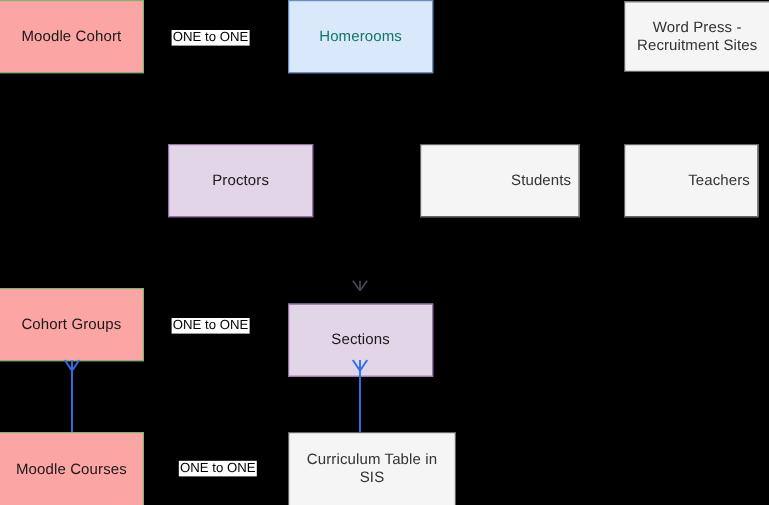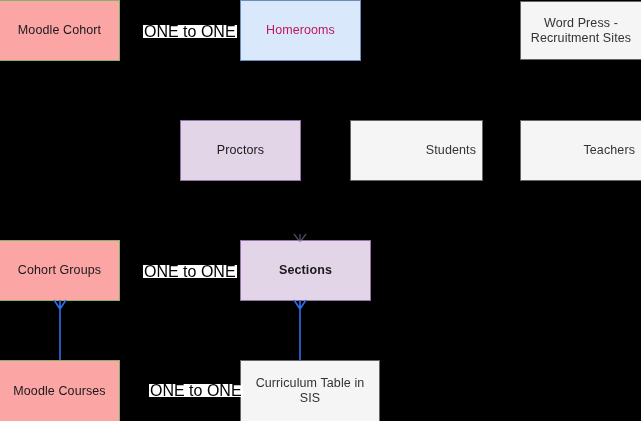--- a/index.html
+++ b/index.html
@@ -33,39 +33,39 @@
   }
 
   .node-green {
     background: #fca5a5;
     border-color: #82b366;
     color: #1a1a1a;
   }
   .node-blue {
     background: #dae8fc;
     border-color: #6c8ebf;
-    color: #be185d;
+    color: #0f766e;
   }
   .node-purple {
     background: #e1d5e7;
     border-color: #9673a6;
     color: #1a1a1a;
   }
   .node-white {
     background: #f5f5f5;
     border-color: #666666;
     color: #333333;
     justify-content: flex-end;
   }
 
   .edge-label {
     position: absolute;
     background: #ffffff;
     color: #000000;
-    font-size: 16px;
+    font-size: 11px;
     line-height: 13px;
     padding: 0px 1px;
     white-space: nowrap;
     font-family: "Liberation Sans", sans-serif;
   }
 
   .connector {
     position: absolute;
     overflow: visible;
   }
@@ -80,37 +80,37 @@
   </div>
 
   <div class="node node-blue" style="left:240px; top:0px; width:121px; height:61px;">
     <span>Homerooms</span>
   </div>
 
   <div class="node node-white" style="left:520px; top:1px; width:122px; height:59px;">
     <span>Word Press - Recruitment Sites</span>
   </div>
 
-  <div class="node node-purple" style="left:140px; top:120px; width:121px; height:61px;margin-left:40px;">
+  <div class="node node-purple" style="left:140px; top:120px; width:121px; height:61px;">
     <span>Proctors</span>
   </div>
 
   <div class="node node-white" style="left:350px; top:120px; width:133px; height:61px;">
     <span>Students</span>
   </div>
 
-  <div class="node node-white" style="left:520px; top:120px; width:122px; height:61px;">
+  <div class="node node-white" style="left:520px; top:120px; width:112px; height:61px;">
     <span>Teachers</span>
   </div>
 
   <div class="node node-green" style="left:-1px; top:240px; width:121px; height:61px;">
     <span>Cohort Groups</span>
   </div>
 
-  <div class="node node-purple" style="left:240px; top:240px; width:131px; height:61px;font-weight:bold;">
+  <div class="node node-purple" style="left:240px; top:253px; width:121px; height:61px;">
     <span>Sections</span>
   </div>
 
   <div class="node node-green" style="left:-1px; top:360px; width:121px; height:62px;">
     <span>Moodle Courses</span>
   </div>
 
   <div class="node node-white" style="left:240px; top:360px; width:140px; height:62px;">
     <span>Curriculum Table in SIS</span>
   </div>

